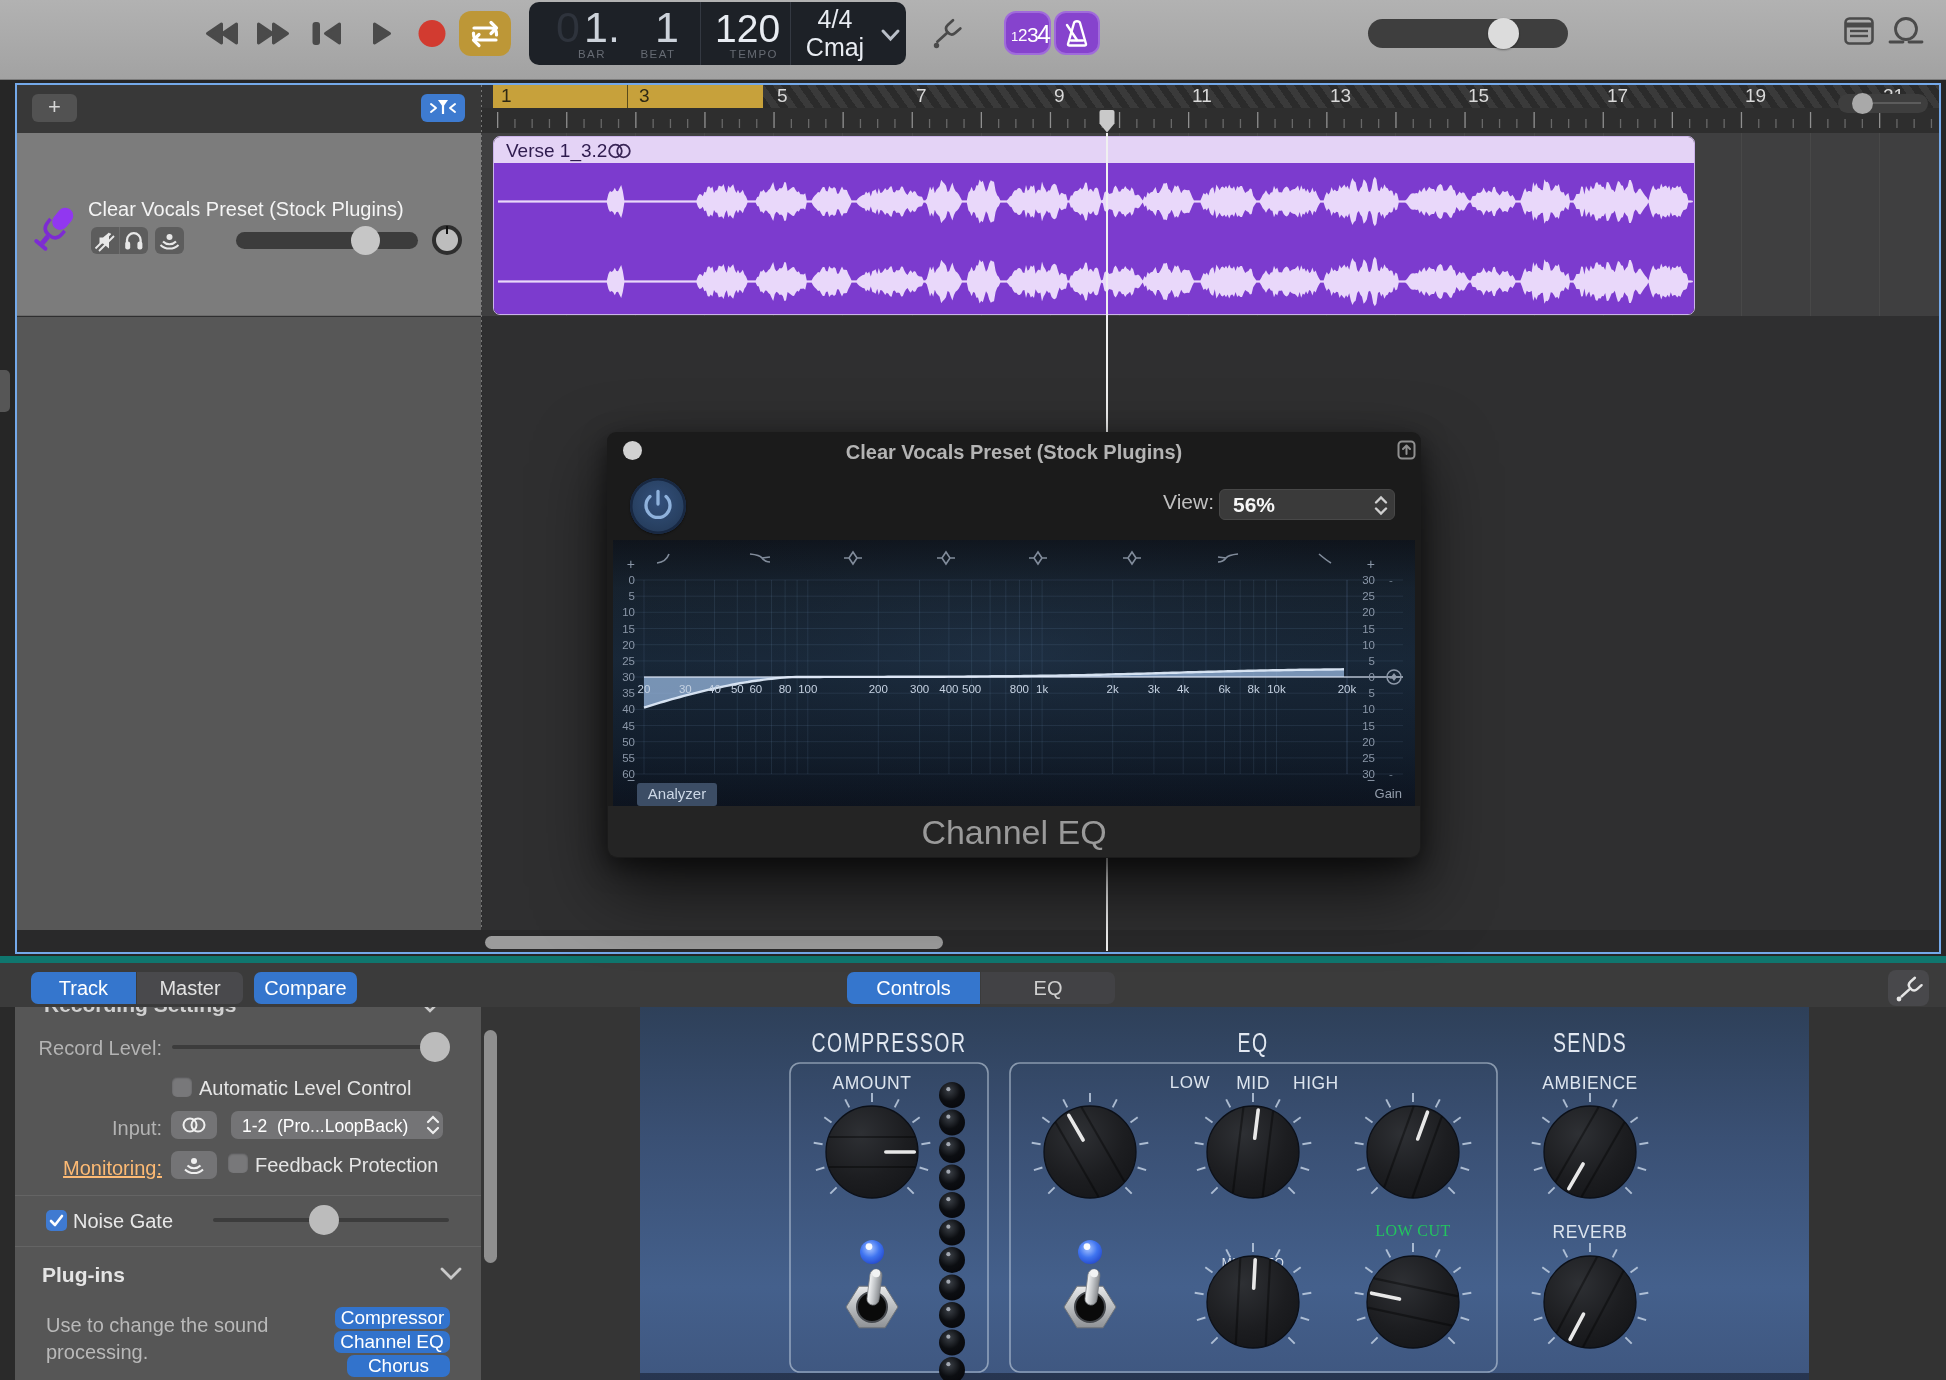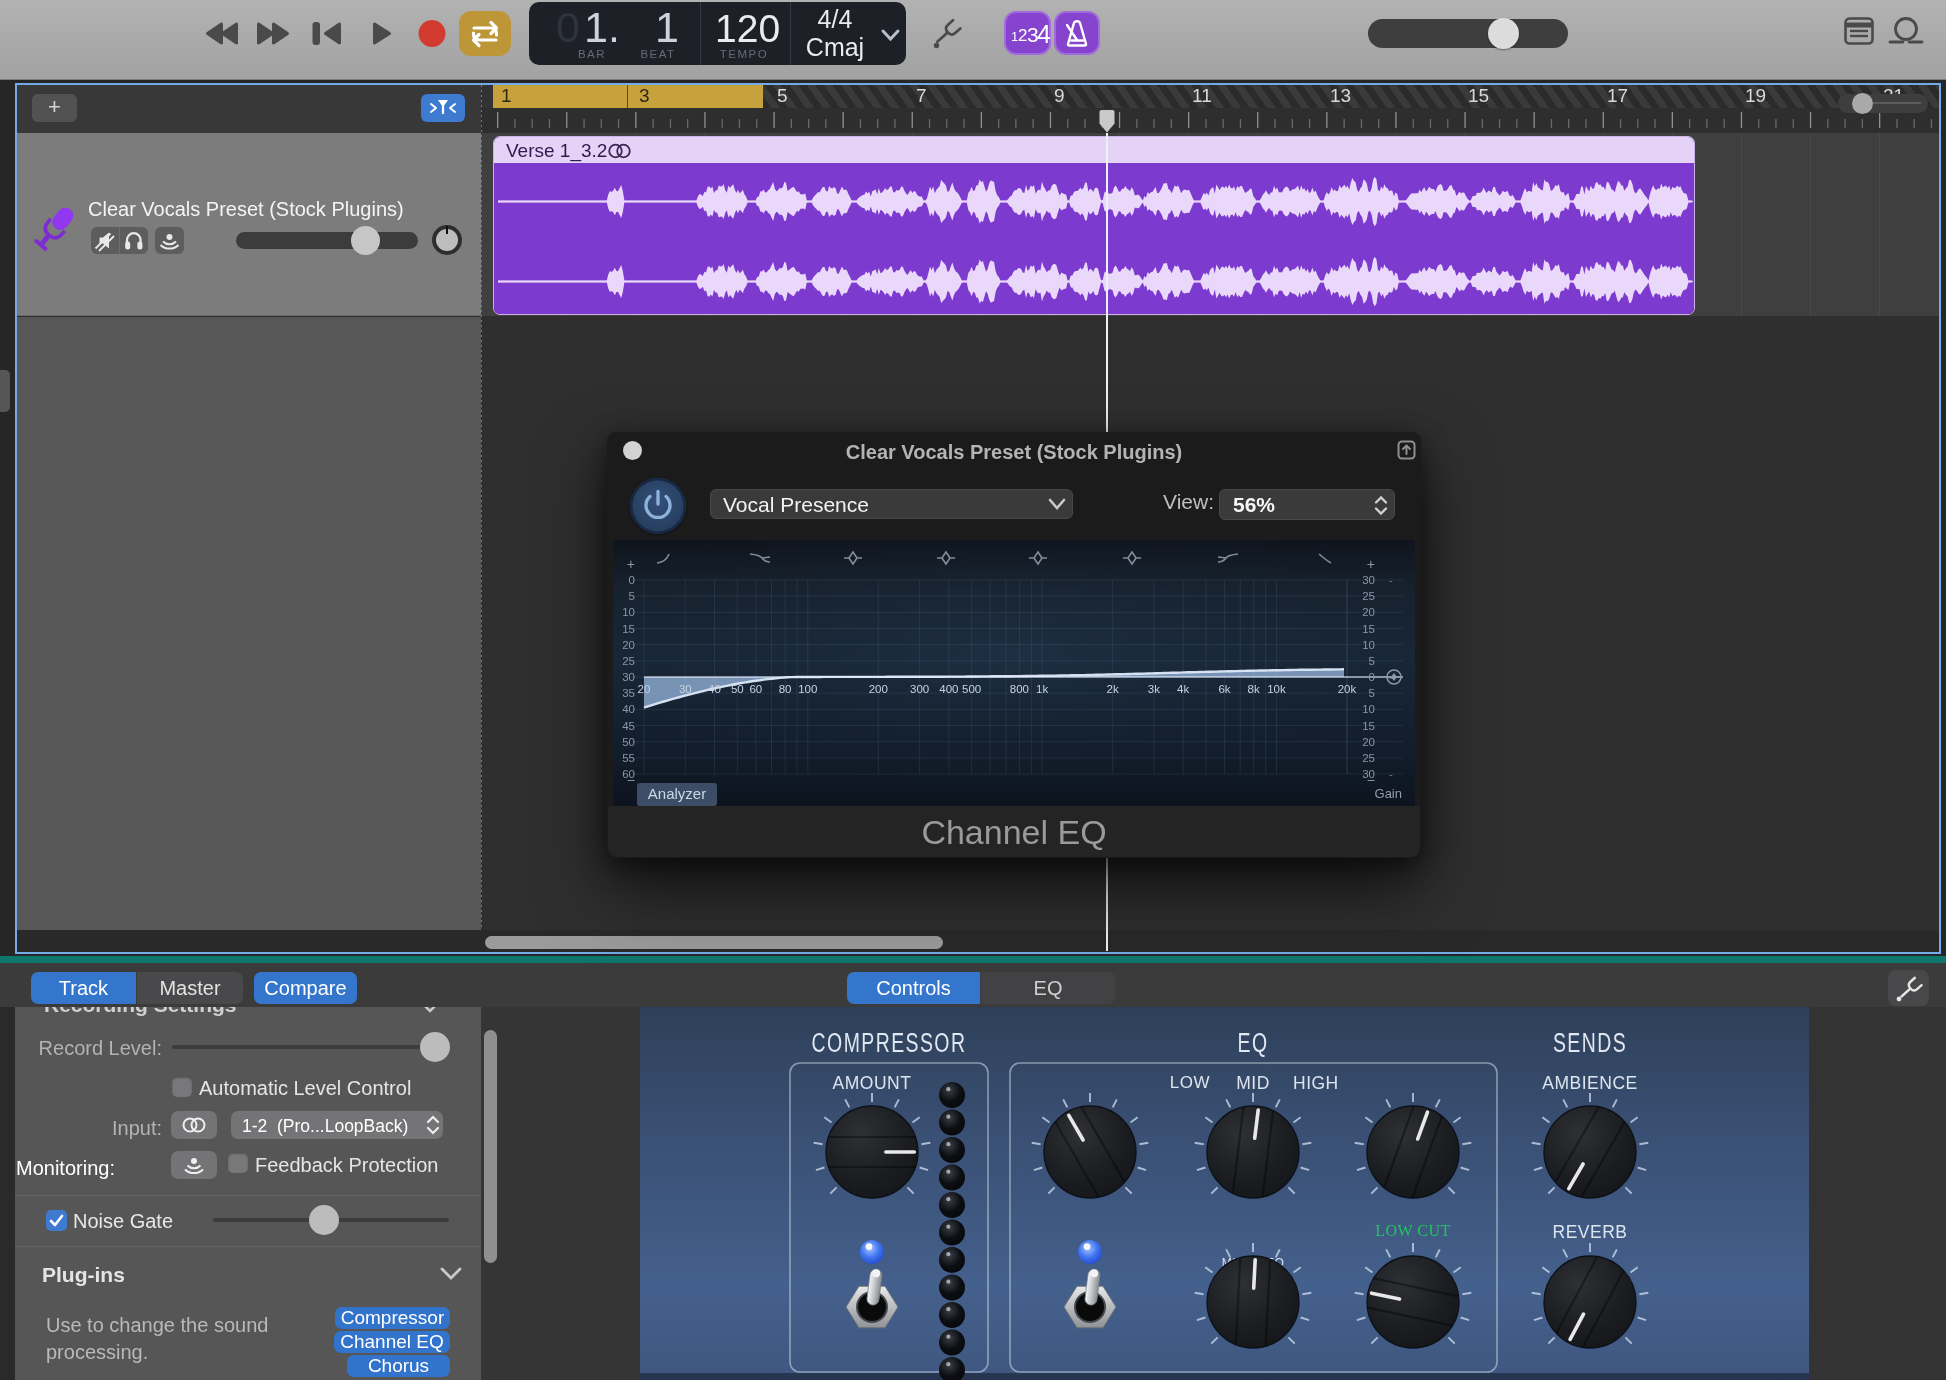--- a/index.html
+++ b/index.html
@@ -27,21 +27,21 @@
 </svg>
       <div class="abs" style="left:529px;top:2px;width:377px;height:63px;background:#1d2127;border-radius:10px;">
 <div class="abs" style="left:171px;top:0;width:1px;height:63px;background:#343942;"></div>
 <div class="abs" style="left:261px;top:0;width:1px;height:63px;background:#343942;"></div>
 <div class="abs" style="left:27px;top:1px;font-size:43px;font-weight:400;color:#2e333c;">0</div>
 <div class="abs" style="left:55px;top:1px;font-size:43px;font-weight:400;color:#ccd2da;">1.</div>
 <div class="abs" style="left:126px;top:1px;font-size:43px;font-weight:400;color:#ccd2da;">1</div>
 <div class="abs" style="left:40px;top:46px;width:46px;text-align:center;font-size:11.5px;color:#666b73;letter-spacing:1.5px;">BAR</div>
 <div class="abs" style="left:106px;top:46px;width:46px;text-align:center;font-size:11.5px;color:#666b73;letter-spacing:1.5px;">BEAT</div>
 <div class="abs" style="left:186px;top:5px;width:58px;text-align:center;font-size:39px;color:#e8ecf2;">120</div>
-<div class="abs" style="left:181px;top:46px;width:68px;text-align:center;font-size:11.5px;color:#666b73;letter-spacing:1.5px;">TEMPO</div>
+<div class="abs" style="left:181px;top:46px;width:68px;text-align:right;font-size:11.5px;color:#666b73;letter-spacing:1.5px;">TEMPO</div>
 <div class="abs" style="left:261px;top:3px;width:90px;text-align:center;font-size:25px;color:#e8ecf2;">4/4</div>
 <div class="abs" style="left:261px;top:31px;width:90px;text-align:center;font-size:25px;color:#e8ecf2;">Cmaj</div>
 <svg class="abs" style="left:351px;top:26px;" width="21" height="15" viewBox="0 0 21 15">
           <path d="M3 3 L10.5 11 L18 3" stroke="#b9bfc8" stroke-width="3" fill="none" stroke-linecap="round"></path>
         </svg>
 </div>
       <svg style="position:absolute;left:926px;top:12px;" width="42" height="42" viewBox="0 0 42 42">
 <g transform="rotate(48 21 21)" stroke="#4a4a4a" stroke-width="2.7" fill="none" stroke-linecap="round">
 <path d="M15.5 8 v7 q0 5 5.5 5 v14"></path>
 <path d="M26.5 8 v7 q0 5 -5.5 5"></path>
@@ -325,21 +325,21 @@
             </g>
           </svg></div>
         <div class="abs" style="left:216px;top:104px;width:212px;height:28px;background:#747476;border-radius:7px;color:#fff;font-size:22px;line-height:28px;">
 <span style="margin-left:11px;font-size:17.5px;">1-2&nbsp;&nbsp;(Pro...LoopBack)</span>
 <svg class="abs" style="left:194px;top:3px;" width="16" height="22" viewBox="0 0 16 22">
             <g stroke="#efefef" stroke-width="2.2" fill="none" stroke-linecap="round">
               <path d="M3 8 L8 3 L13 8"></path>
               <path d="M3 14 L8 19 L13 14"></path>
             </g>
           </svg></div>
-        <div class="abs" style="left:1px;top:150px;width:146px;text-align:left;font-size:20px;color:#ffffff;">Monitoring:</div>
+        <div class="abs" style="left:1px;top:150px;width:146px;text-align:right;font-size:20px;color:#fdba74;text-decoration:underline;">Monitoring:</div>
         <div class="abs" style="left:156px;top:144px;width:46px;height:28px;background:#747476;border-radius:7px;">
 <svg width="46" height="28" viewBox="0 0 46 28">
             <g fill="#efefef" stroke="#efefef">
               <circle cx="23" cy="10" r="3" stroke="none"></circle>
               <path d="M16.5 14.5 a9 9 0 0 0 13 0" fill="none" stroke-width="2"></path>
               <path d="M14 18.5 a13 13 0 0 0 18 0" fill="none" stroke-width="2"></path>
             </g>
           </svg></div>
         <div class="abs" style="left:213px;top:146px;width:20px;height:20px;background:#78787a;border-radius:5px;box-shadow:inset 0 1px 2px rgba(0,0,0,.3);"></div>
         <div class="abs" style="left:240px;top:147px;font-size:20px;color:#e5e5e5;">Feedback Protection</div>
@@ -615,25 +615,20 @@
 <svg class="abs" style="left:790px;top:8px;" width="19" height="20" viewBox="0 0 19 20">
         <rect x="1.5" y="1.5" width="16" height="17" rx="3.5" fill="none" stroke="#909090" stroke-width="2"></rect>
         <path d="M9.5 14 V6 M6 9 L9.5 5.5 L13 9" stroke="#909090" stroke-width="2" fill="none" stroke-linecap="round" stroke-linejoin="round"></path>
       </svg>
 <div class="abs" style="left:23px;top:46px;width:56px;height:56px;border-radius:50%;background:radial-gradient(circle at 50% 42%,#33507c 0%,#294264 55%,#20334f 100%);box-shadow:inset 0 0 0 2.5px #182842,0 1px 2px rgba(0,0,0,.5);">
 <svg width="56" height="56" viewBox="0 0 56 56">
           <g stroke="#8fb2dc" stroke-width="3.3" fill="none" stroke-linecap="round">
             <path d="M28 13.5 v12.5"></path>
             <path d="M20 18.5 a12 12 0 1 0 16 0"></path>
           </g>
-        </svg></div>
-<div class="abs" style="left:103px;top:57px;width:363px;height:30px;background:#3a3a3a;border-radius:6px;border:1px solid #484848;color:#f2f2f2;font-size:21px;line-height:29px;">
-<span style="margin-left:12px;">Vocal Presence</span>
-<svg class="abs" style="left:337px;top:8px;" width="18" height="13" viewBox="0 0 18 13">
-          <path d="M2 2 L9 10 L16 2" stroke="#c9c9c9" stroke-width="2.6" fill="none" stroke-linecap="round"></path>
         </svg></div>
 <div class="abs" style="left:556px;top:58px;font-size:21px;color:#bfbfbf;">View:</div>
 <div class="abs" style="left:612px;top:57px;width:176px;height:31px;background:#3a3a3a;border-radius:6px;border:1px solid #484848;color:#f6f6f6;font-size:21px;line-height:30px;">
 <span style="margin-left:13px;font-weight:600;">56%</span>
 <svg class="abs" style="left:153px;top:4px;" width="16" height="23" viewBox="0 0 16 23">
           <g stroke="#cfcfcf" stroke-width="2.4" fill="none" stroke-linecap="round">
             <path d="M3 8.5 L8 3.5 L13 8.5"></path>
             <path d="M3 14.5 L8 19.5 L13 14.5"></path>
           </g>
         </svg></div>

